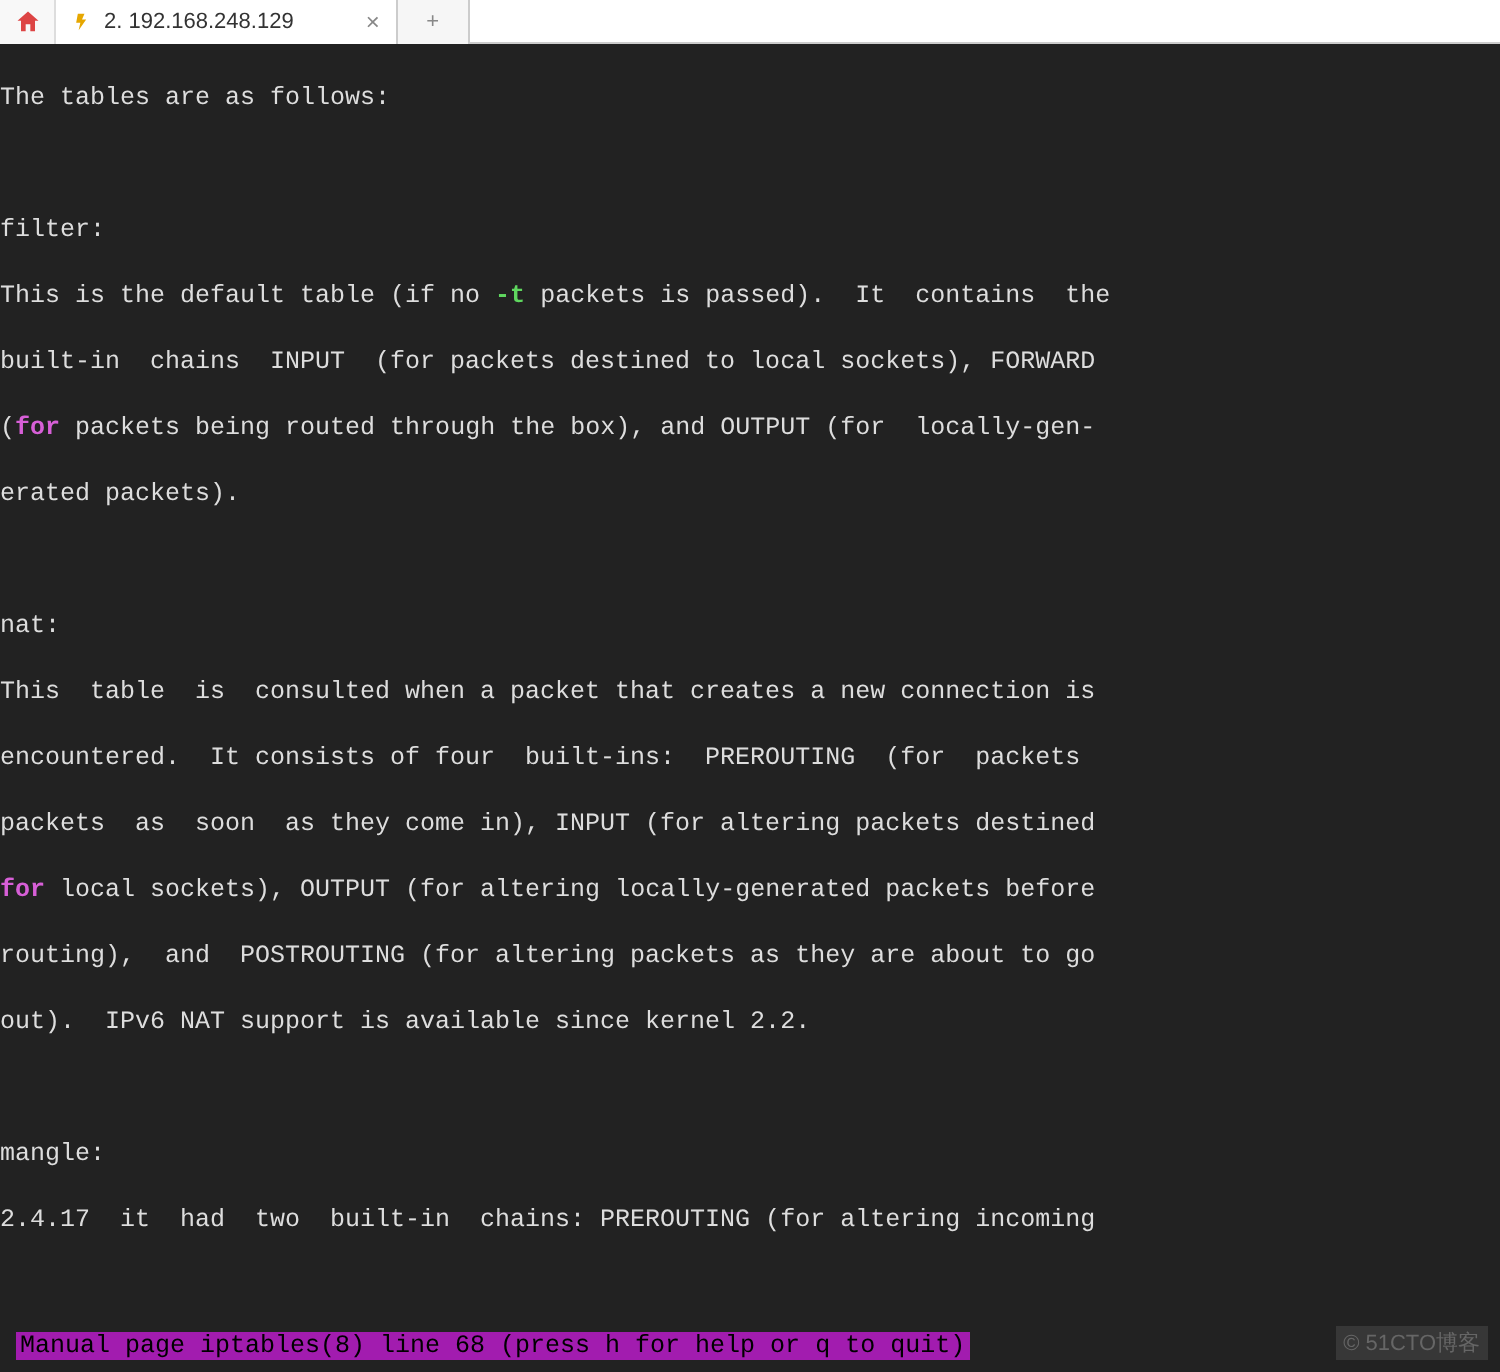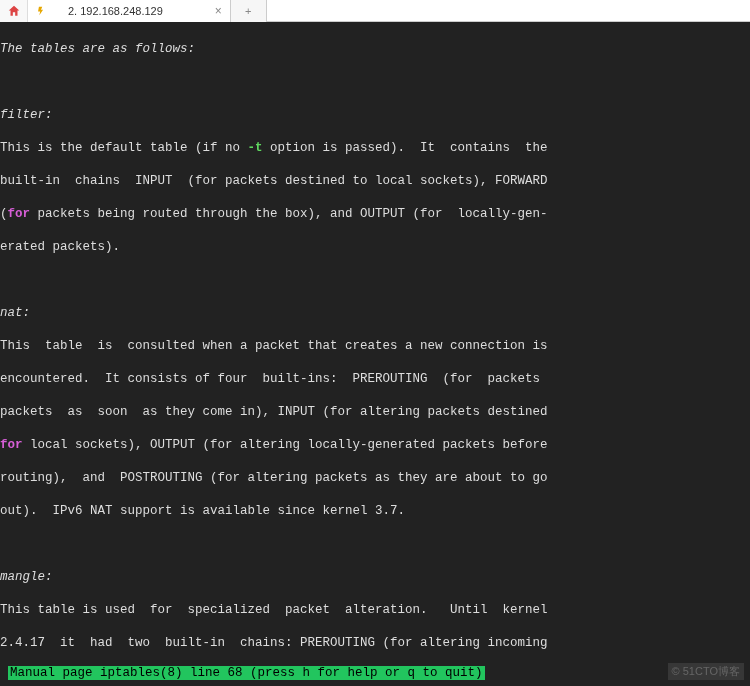--- a/index.html
+++ b/index.html
@@ -30,21 +30,21 @@
   .home-icon svg { width: 14px; height: 14px; }
   .tab {
     display: flex;
     align-items: center;
     height: 22px;
     padding: 0 8px;
     font-size: 11px;
     color: #333;
     background: #f0f0f0;
     border-right: 1px solid #ccc;
-    gap: 22px;
+    gap: 6px;
     cursor: pointer;
   }
   .tab.active { background: #fff; }
   .tab .lightning { width: 10px; height: 10px; }
   .tab .close { color: #888; font-size: 12px; margin-left: 30px; }
   .tab.plus {
     width: 36px;
     justify-content: center;
     color: #888;
     background: #f6f6f6;
@@ -56,28 +56,28 @@
     font-size: 12.5px;
     line-height: 1.32;
     white-space: pre;
     padding: 2px 0 0 0;
     height: 640px;
     overflow: hidden;
   }
   .terminal .line { white-space: pre-wrap; word-break: break-all; padding-left: 0; }
   .hlopt { color: #5fd75f; font-weight: bold; }
   .hlkey { color: #d75fd7; font-weight: bold; }
-  .section-head { color: #ddd; font-style: italic; }
+  .section-head { color: #ddd; }
   .indent0 { padding-left: 110px; }
   .indent1 { padding-left: 140px; }
   .status {
     position: absolute;
     bottom: 6px;
     left: 8px;
-    background: #22c55e;
+    background: #a21caf;
     color: #000;
     font-family: "Consolas", "Courier New", monospace;
     font-size: 12.5px;
     padding: 0 2px;
     display: inline-block;
   }
   .watermark {
     position: absolute;
     bottom: 6px;
     right: 6px;
@@ -106,35 +106,34 @@
   </div>
   <div class="tab plus">
     <span>+</span>
   </div>
 </div>
 
 <div class="terminal">
 <div class="line indent0 section-head">The tables are as follows:</div>
 <div class="line">&nbsp;</div>
 <div class="line indent0 section-head">filter:</div>
-<div class="line indent1"><span>This is the default table (if no </span><span class="hlopt">-t</span><span> option is passed).  It  contains  the</span></div>
+<div class="line indent1"><span>This is the default table (if no </span><span class="hlopt">-t</span><span> packets is passed).  It  contains  the</span></div>
 <div class="line indent1">built-in  chains  INPUT  (for packets destined to local sockets), FORWARD</div>
 <div class="line indent1"><span>(</span><span class="hlkey">for</span><span> packets being routed through the box), and OUTPUT (for  locally-gen‐</span></div>
 <div class="line indent1">erated packets).</div>
 <div class="line">&nbsp;</div>
 <div class="line indent0 section-head">nat:</div>
 <div class="line indent1">This  table  is  consulted when a packet that creates a new connection is</div>
 <div class="line indent1">encountered.  It consists of four  built-ins:  PREROUTING  (for  packets</div>
 <div class="line indent1">packets  as  soon  as they come in), INPUT (for altering packets destined</div>
 <div class="line indent1"><span class="hlkey">for</span><span> local sockets), OUTPUT (for altering locally-generated packets before</span></div>
 <div class="line indent1">routing),  and  POSTROUTING (for altering packets as they are about to go</div>
-<div class="line indent1">out).  IPv6 NAT support is available since kernel 3.7.</div>
+<div class="line indent1">out).  IPv6 NAT support is available since kernel 2.2.</div>
 <div class="line">&nbsp;</div>
 <div class="line indent0 section-head">mangle:</div>
-<div class="line indent1">This table is used  for  specialized  packet  alteration.   Until  kernel</div>
 <div class="line indent1">2.4.17  it  had  two  built-in  chains: PREROUTING (for altering incoming</div>
 
 
 
 
 
 
 
 
 

